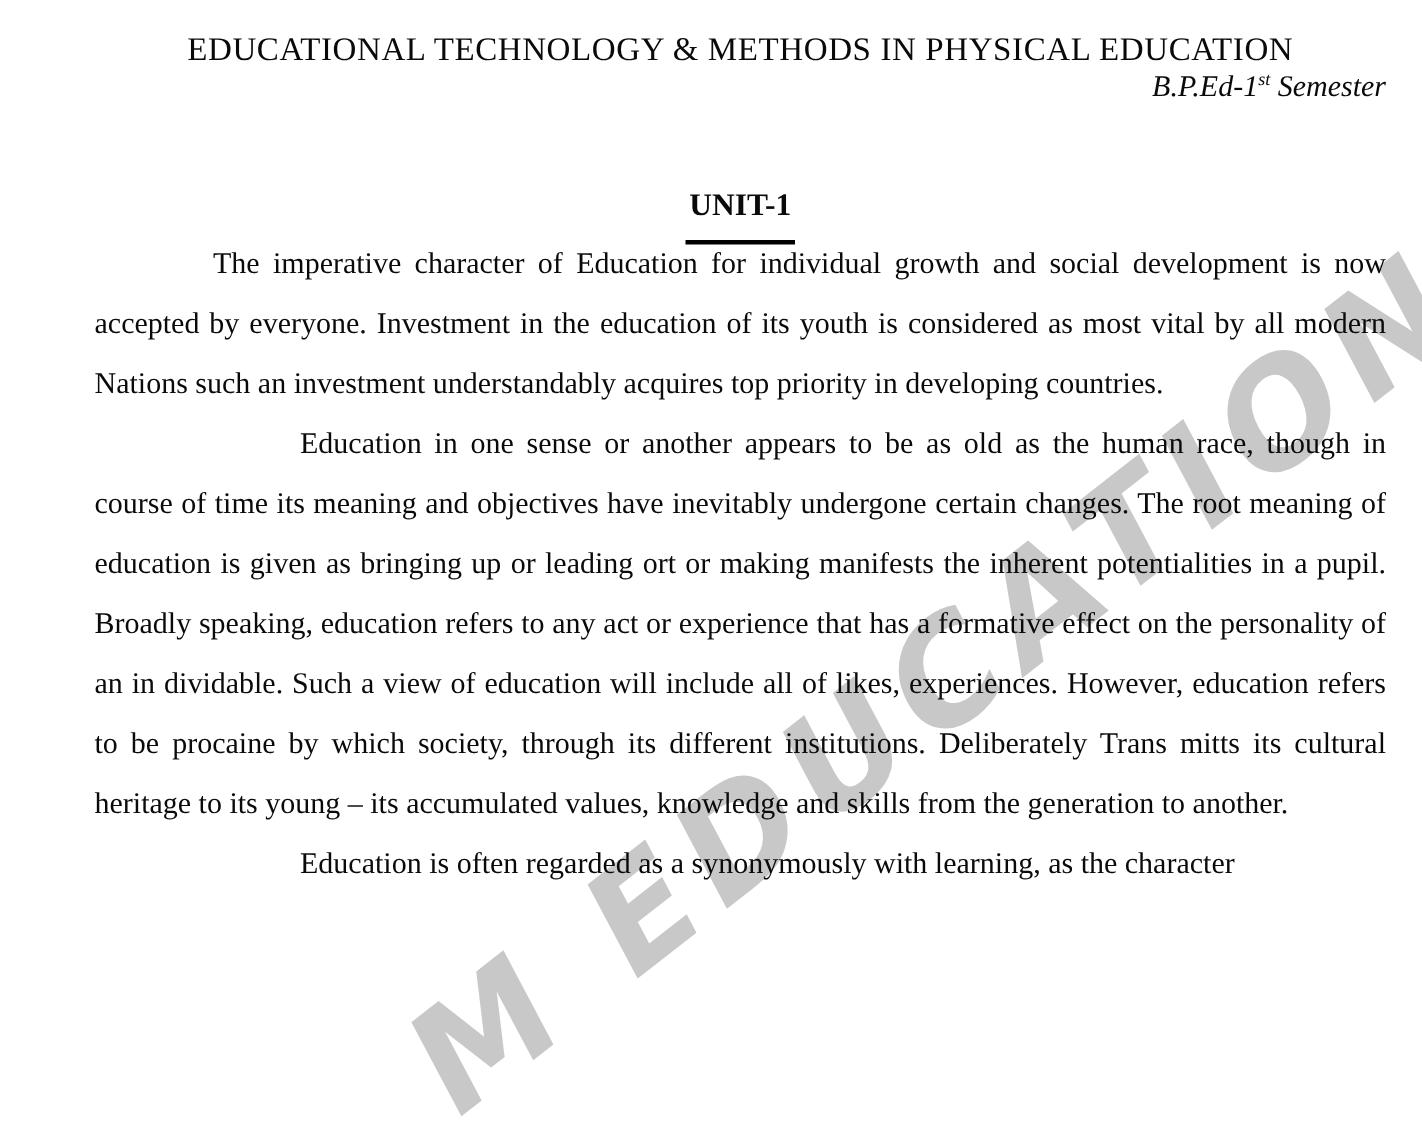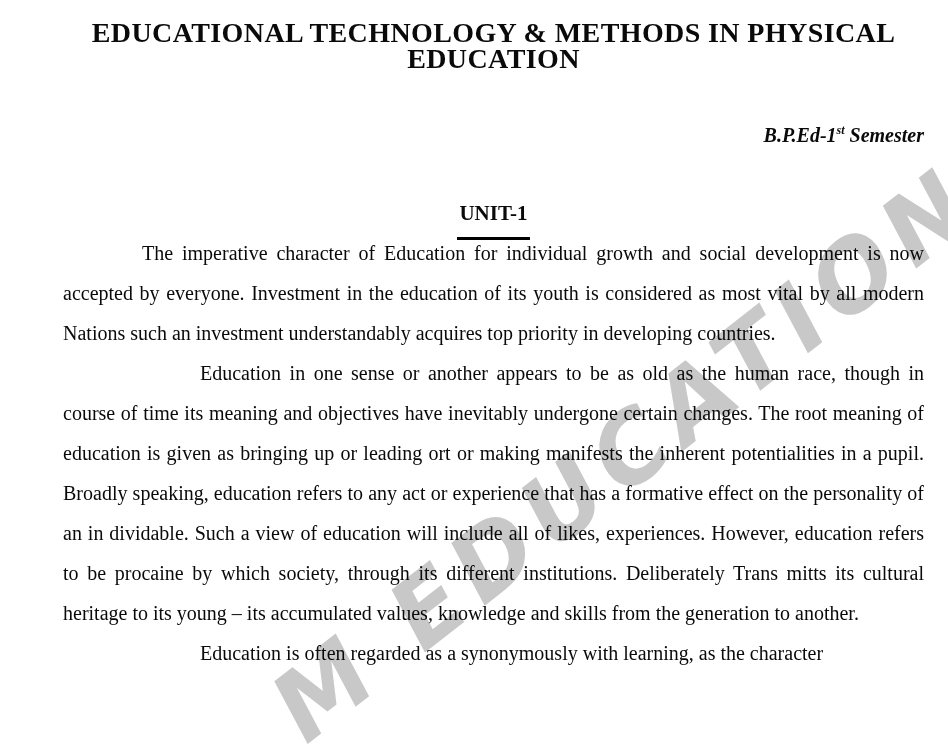--- a/index.html
+++ b/index.html
@@ -33,30 +33,29 @@
     z-index: 0;
     user-select: none;
   }
   .content {
     position: relative;
     z-index: 1;
     padding: 20px 24px 0 63px;
   }
   .doc-title {
     margin: 0;
-    font-size: 28px;
-    font-weight: bold;
+    font-size: 22px;
+    font-weight: normal;
     letter-spacing: 0.4px;
     text-align: center;
     line-height: 26px;
   }
   .semester {
-    margin-top: 51px;
     text-align: right;
-    font-weight: bold;
+    font-weight: normal;
     font-style: italic;
     font-size: 20px;
     line-height: 24px;
   }
   .semester sup {
     font-size: 12px;
     line-height: 0;
   }
   .unit {
     margin: 53px 0 0 0;

